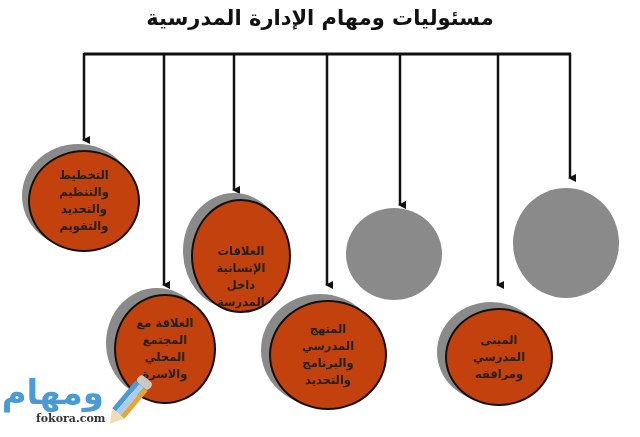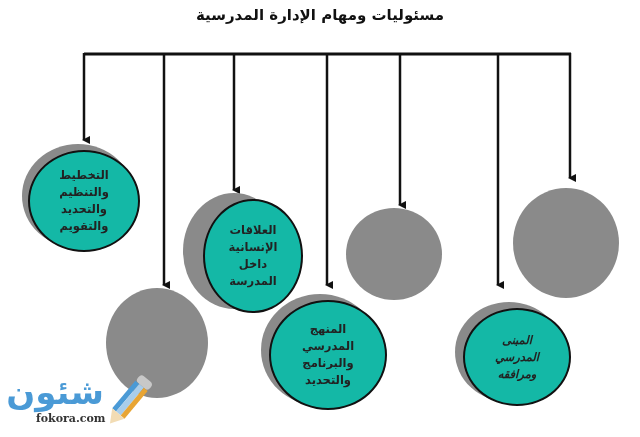--- a/index.html
+++ b/index.html
@@ -1,23 +1,23 @@
 <!DOCTYPE html>
 <html><head>
   <meta charset="utf-8">
   <style>
     html, body { margin: 0; padding: 0; background: #ffffff; }
     body { width: 640px; height: 437px; position: relative; overflow: hidden;
            font-family: "DejaVu Sans", sans-serif; }
     .title { position: absolute; left: 0; top: 6px; width: 640px; text-align: center;
-             font-size: 15px; font-weight: bold; color: #111; direction: rtl; }
+             font-size: 21px; font-weight: bold; color: #111; direction: rtl; }
     svg.lines { position: absolute; left: 0; top: 0; }
     .node { position: absolute; }
     .node .shadow { position: absolute; border-radius: 50%; background: #8a8a8a; }
-    .node .ring { position: absolute; border-radius: 50%; background: #14b8a6;
+    .node .ring { position: absolute; border-radius: 50%; background: #c2410c;
                   border: 2.5px solid #111; box-sizing: border-box;
                   display: flex; align-items: center; justify-content: center; }
     .node .label { direction: rtl; text-align: center; font-size: 11.5px; font-weight: bold;
                    color: #222; line-height: 17px; white-space: pre-line; }
     .logo { position: absolute; left: 6px; top: 372px; width: 140px; height: 60px; }
     .logo-text { position: absolute; left: 0; top: 0; width: 98px; text-align: center;
                  font-size: 34px; font-weight: bold; color: #4a9ad6; direction: rtl; line-height: 40px; }
     .logo-sub { position: absolute; left: 30px; top: 40px; font-size: 11px; font-weight: bold;
                 color: #333; font-family: "DejaVu Serif", serif; }
     .pencil { position: absolute; left: 96px; top: -2px; }
@@ -48,61 +48,67 @@
   <div class="ring" style="left:6px;top:6px;width:112px;height:102px;">
     <div class="label" style="text-decoration: none;">التخطيط
 والتنظيم
 والتحديد
 والتقويم</div>
   </div>
 </div>
 
 <div class="node" style="left:183px;top:193px;width:112px;height:122px;">
   <div class="shadow" style="left:0;top:0;width:102px;height:116px;"></div>
-  <div class="ring" style="left:20px;top:6px;width:100px;height:114px;">
+  <div class="ring" style="left:8px;top:6px;width:100px;height:114px;align-items:flex-end;">
     <div class="label">العلاقات
 الإنسانية
 داخل
 المدرسة</div>
   </div>
 </div>
 
 <div class="node" style="left:106px;top:288px;width:112px;height:118px;">
   <div class="shadow" style="left:0;top:0;width:102px;height:110px;"></div>
+  <div class="ring" style="left:8px;top:6px;width:102px;height:110px;">
+    <div class="label">العلاقة مع
+المجتمع
+المحلي
+والاسرة</div>
+  </div>
 </div>
 
 <div class="node" style="left:261px;top:294px;width:128px;height:120px;">
   <div class="shadow" style="left:0;top:0;width:118px;height:112px;"></div>
   <div class="ring" style="left:8px;top:6px;width:118px;height:110px;">
     <div class="label">المنهج
 المدرسي
 والبرنامج
 والتحديد</div>
   </div>
 </div>
 
 <div class="node" style="left:346px;top:208px;width:104px;height:96px;">
   <div class="shadow" style="left:0;top:0;width:96px;height:92px;"></div>
 </div>
 
-<div class="node" style="left:455px;top:302px;width:118px;height:106px;font-style:italic;">
+<div class="node" style="left:437px;top:302px;width:118px;height:106px;">
   <div class="shadow" style="left:0;top:0;width:108px;height:100px;"></div>
   <div class="ring" style="left:8px;top:6px;width:108px;height:98px;">
     <div class="label">المبنى
 المدرسي
 ومرافقه</div>
   </div>
 </div>
 
 <div class="node" style="left:513px;top:188px;width:116px;height:118px;">
   <div class="shadow" style="left:0;top:0;width:106px;height:110px;"></div>
 </div>
 
 <div class="logo">
-  <div class="logo-text">شئون</div>
+  <div class="logo-text">ومهام</div>
   <div class="logo-sub">fokora.com</div>
   <svg class="pencil" width="52" height="64">
     <g transform="rotate(40 26 32)">
       <rect x="18" y="2" width="16" height="9" rx="4" fill="#c8c8c8"></rect>
       <rect x="18" y="11" width="5" height="36" fill="#4a9ad6"></rect>
       <rect x="23" y="11" width="6" height="36" fill="#a9cdea"></rect>
       <rect x="29" y="11" width="5" height="36" fill="#e8a534"></rect>
       <polygon points="18,47 34,47 26,60" fill="#f2dcb4"></polygon>
     </g>
   </svg>

